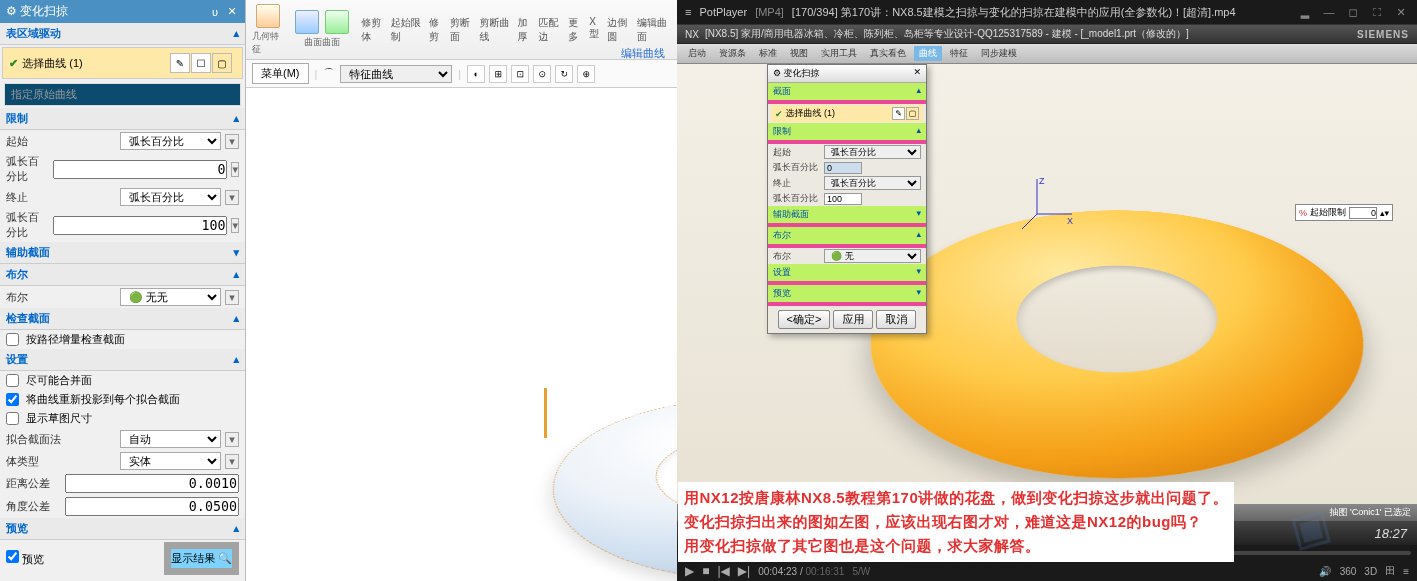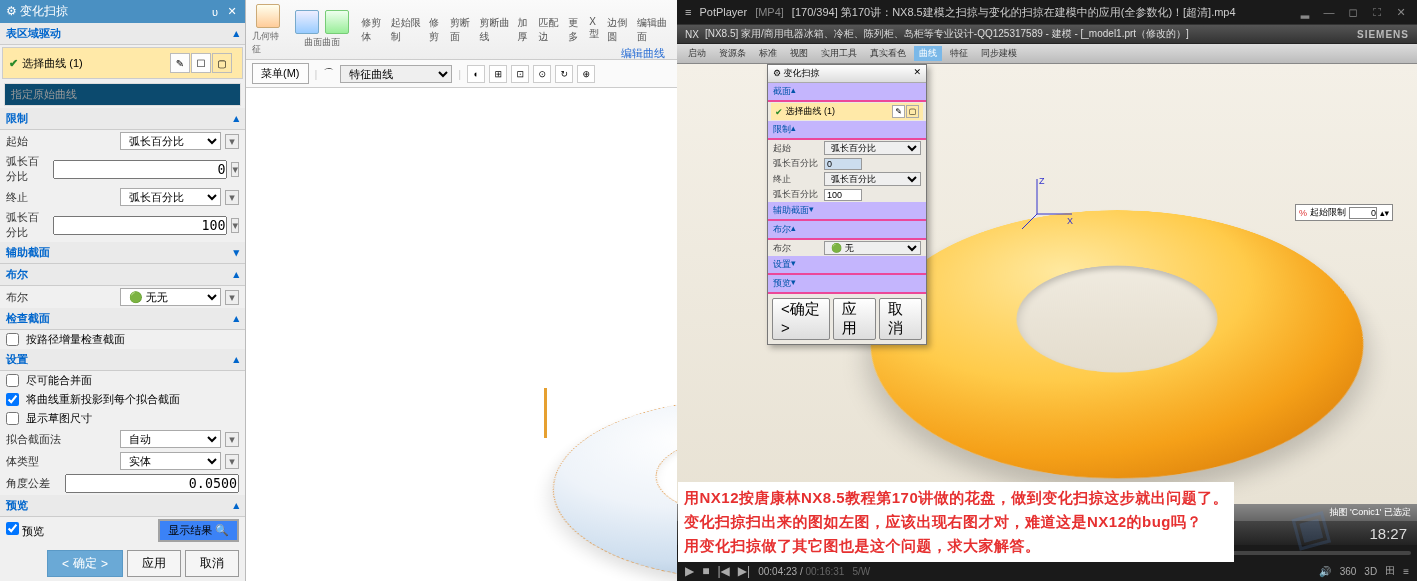--- a/index.html
+++ b/index.html
@@ -55,37 +55,37 @@
 .nx-bar { background: linear-gradient(#555,#333); color: #ddd; padding: 2px 8px; font-size: 10px; display: flex; align-items: center; gap: 6px; border-bottom: 1px solid #222; }
 .nx-bar .siemens { margin-left: auto; font-weight: bold; letter-spacing: 1px; color: #bbb; font-size: 10px; }
 .nx-tool { background: linear-gradient(#ddd,#bbb); padding: 2px 6px; display: flex; gap: 3px; font-size: 9px; border-bottom: 1px solid #888; }
 .nx-tool span { padding: 1px 5px; color: #333; }
 .video-vp { flex: 1; position: relative; background: linear-gradient(#f4f0e7,#e8e2d4); overflow: hidden; }
 .gear { position: absolute; left: 200px; top: 10px; transform: perspective(900px) rotateX(58deg); }
 .gear .outer { width: 480px; height: 480px; border-radius: 50%; background: radial-gradient(circle at 38% 32%, #ffe9a0, #ffcb4a 45%, #f5a018 68%, #e38a0f 78%, #ffcb4a 88%); box-shadow: 0 18px 22px rgba(0,0,0,0.18); }
 .gear .inner { position: absolute; width: 200px; height: 200px; left: 140px; top: 140px; border-radius: 50%; background: linear-gradient(#f0ebe0,#e4ddce); box-shadow: inset 0 8px 12px rgba(0,0,0,0.2); }
 .dlg { position: absolute; left: 90px; top: 0px; width: 160px; background: #ece9e2; border: 1px solid #777; font-size: 9px; box-shadow: 3px 3px 6px rgba(0,0,0,0.3); }
 .dlg-title { background: linear-gradient(#fff,#ddd); padding: 2px 5px; display: flex; justify-content: space-between; border-bottom: 1px solid #aaa; }
-.dlg-sec { padding: 2px 5px; background: #c4b5fd; border-bottom: 2px solid #ec4899; display: flex; justify-content: flex-start; color: #0055aa; }
+.dlg-sec { padding: 2px 5px; background: #bef264; border-bottom: 4px solid #ec4899; display: flex; justify-content: space-between; color: #0055aa; }
 .dlg-row { display: flex; padding: 1px 5px; gap: 3px; align-items: center; }
 .dlg-row label { width: 48px; color: #444; font-size: 9px; }
 .dlg-row select, .dlg-row input { border: 1px solid #999; font-size: 9px; padding: 0 2px; }
 .dlg-row select { flex: 1; }
 .dlg-row input { width: 38px; }
 .dlg-sel { background: #ffe9a8; margin: 1px 3px; padding: 2px 4px; display: flex; align-items: center; gap: 3px; }
 .dlg-icons { margin-left: auto; display: flex; gap: 1px; }
 .dlg-icons span { width: 13px; height: 13px; border: 1px solid #aaa; background: #fff; font-size: 8px; display: inline-flex; align-items: center; justify-content: center; }
 .dlg-btns { display: flex; justify-content: center; gap: 3px; padding: 4px; }
-.dlg-btn { border: 1px solid #888; background: linear-gradient(#fff,#ddd); padding: 1px 8px; cursor: pointer; font-size: 15px; border-radius: 2px; }
+.dlg-btn { border: 1px solid #888; background: linear-gradient(#fff,#ddd); padding: 1px 8px; cursor: pointer; font-size: 11px; border-radius: 2px; }
 .axis { position: absolute; left: 340px; top: 110px; font-size: 10px; color: #33c; }
 .anno { position: absolute; right: 24px; top: 140px; background: #fff; border: 1px solid #888; padding: 1px 3px; font-size: 9px; display: flex; align-items: center; gap: 3px; }
 .status-bar { background: linear-gradient(#888,#666); color: #fff; padding: 2px 6px; font-size: 9px; display: flex; justify-content: space-between; align-items: center; }
 .taskbar { background: linear-gradient(#444,#222); padding: 2px 4px; display: flex; gap: 2px; align-items: center; }
 .taskbar .titem { background: linear-gradient(#5a7,#385); color: #fff; padding: 2px 6px; font-size: 9px; border-radius: 2px; max-width: 90px; overflow: hidden; white-space: nowrap; text-overflow: ellipsis; }
-.taskbar .clock { margin-left: auto; color: #ddd; font-size: 15px; padding-right: 6px; }
+.taskbar .clock { margin-left: auto; color: #ddd; font-size: 13px; padding-right: 6px; font-style: italic; }
 .scrubber { background: #1a1a1a; padding: 6px; }
 .scrub-track { height: 4px; background: #444; position: relative; border-radius: 2px; }
 .scrub-fill { position: absolute; left: 0; top: 0; height: 100%; width: 7%; background: #3aa0ff; border-radius: 2px; }
 .pot-ctrl { background: #1a1a1a; padding: 3px 8px; display: flex; align-items: center; gap: 8px; color: #aaa; font-size: 10px; }
 .pot-ctrl .pbtn { cursor: pointer; font-size: 12px; }
 .pot-ctrl .spacer { flex: 1; }
 
 .red-text { position: absolute; left: 678px; top: 482px; color: #e63030; font-size: 15px; line-height: 24px; background: #fff; padding: 4px 6px; font-weight: bold; letter-spacing: 0.5px; }
 .bg-logo { position: absolute; right: 80px; bottom: 20px; font-size: 60px; color: rgba(80,130,200,0.2); transform: rotate(30deg); }
 </style>
@@ -185,31 +185,35 @@
       <label>拟合截面法</label>
     <select><option>自动</option></select>
       <span class="caret">▾</span>
     </div>
   <div class="form-row">
       <label>体类型</label>
     <select><option>实体</option></select>
       <span class="caret">▾</span>
     </div>
   <div class="form-row">
+      <label>距离公差</label>
+    <input class="num" value="0.0010" style="">
+    </div>
+  <div class="form-row">
       <label>角度公差</label>
     <input class="num" value="0.0500" style="">
     </div>
 
   <div class="section-head">
     <span>预览</span>
       <span>▴</span>
     </div>
   <div class="chk-row" style="justify-content:space-between">
     <span><input type="checkbox" checked="" style=""><span>预览</span></span>
-    <span style="border:2px solid #a3a3a3;padding:2px 8px;background:#3b82f6"><span>显示结果</span> 🔍</span>
+    <span style="border:7px solid #a3a3a3;padding:2px 0;background:#7dd3fc"><span>显示结果</span> 🔍</span>
   </div>
 
   <div class="btn-row">
     <div class="btn primary">&lt; <span>确定</span> &gt;</div>
     <div class="btn">应用</div>
     <div class="btn">取消</div>
   </div>
 </div>
 
 <div class="main-area">

